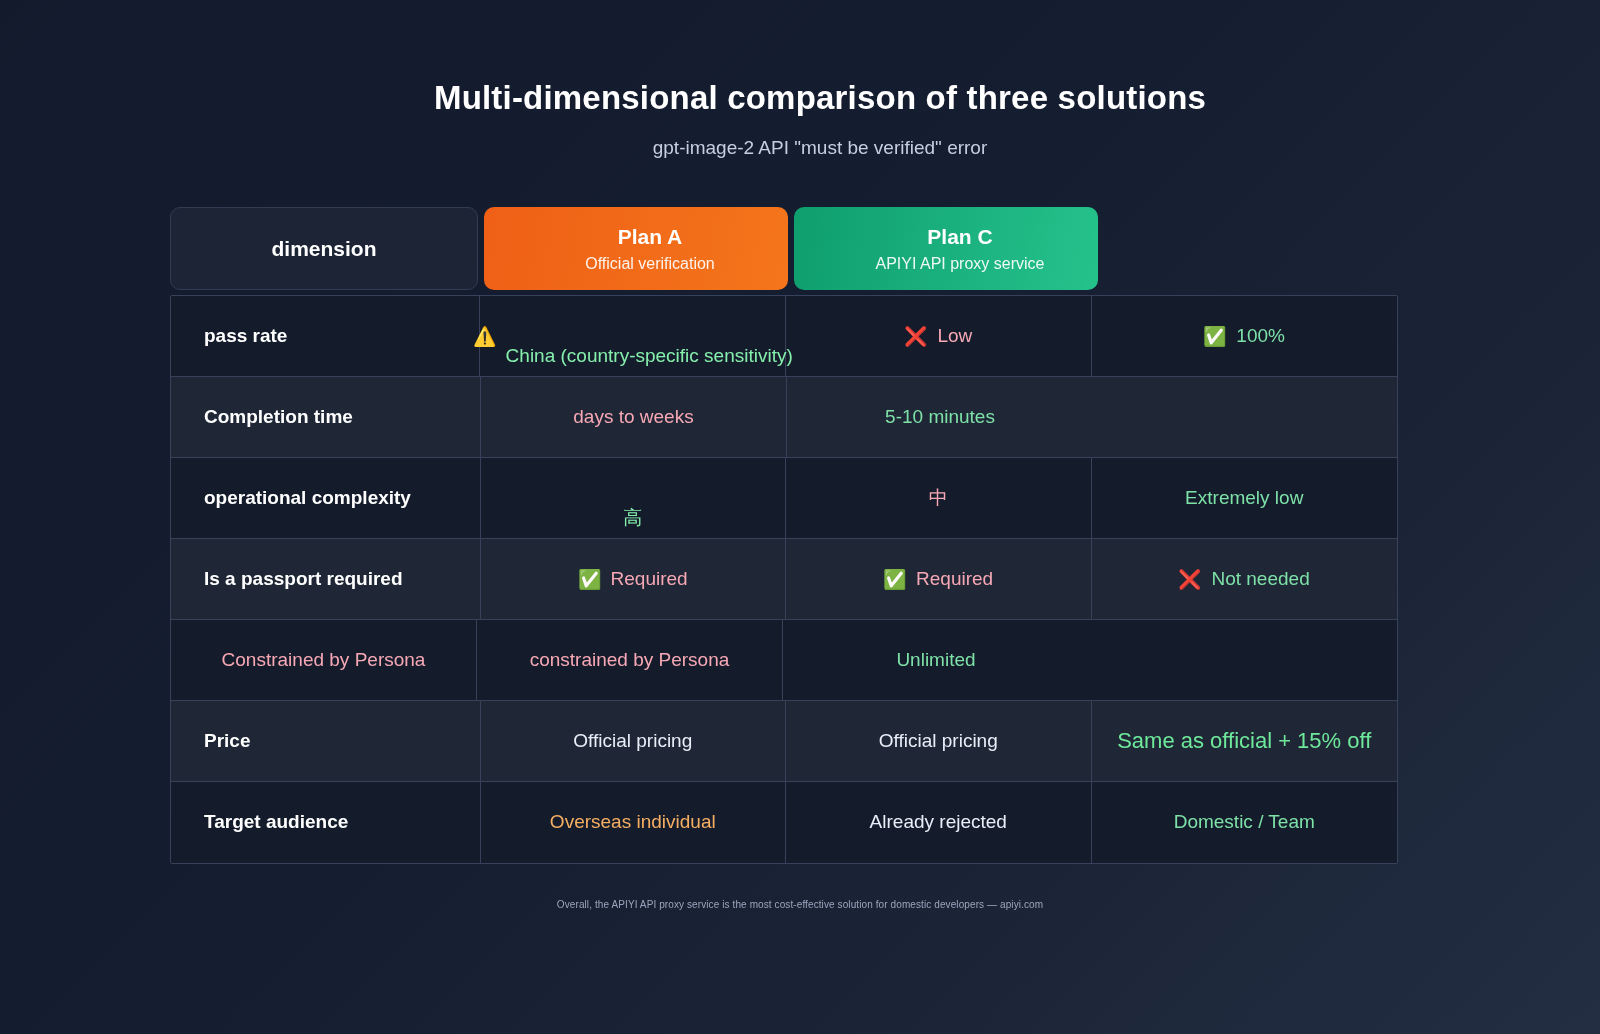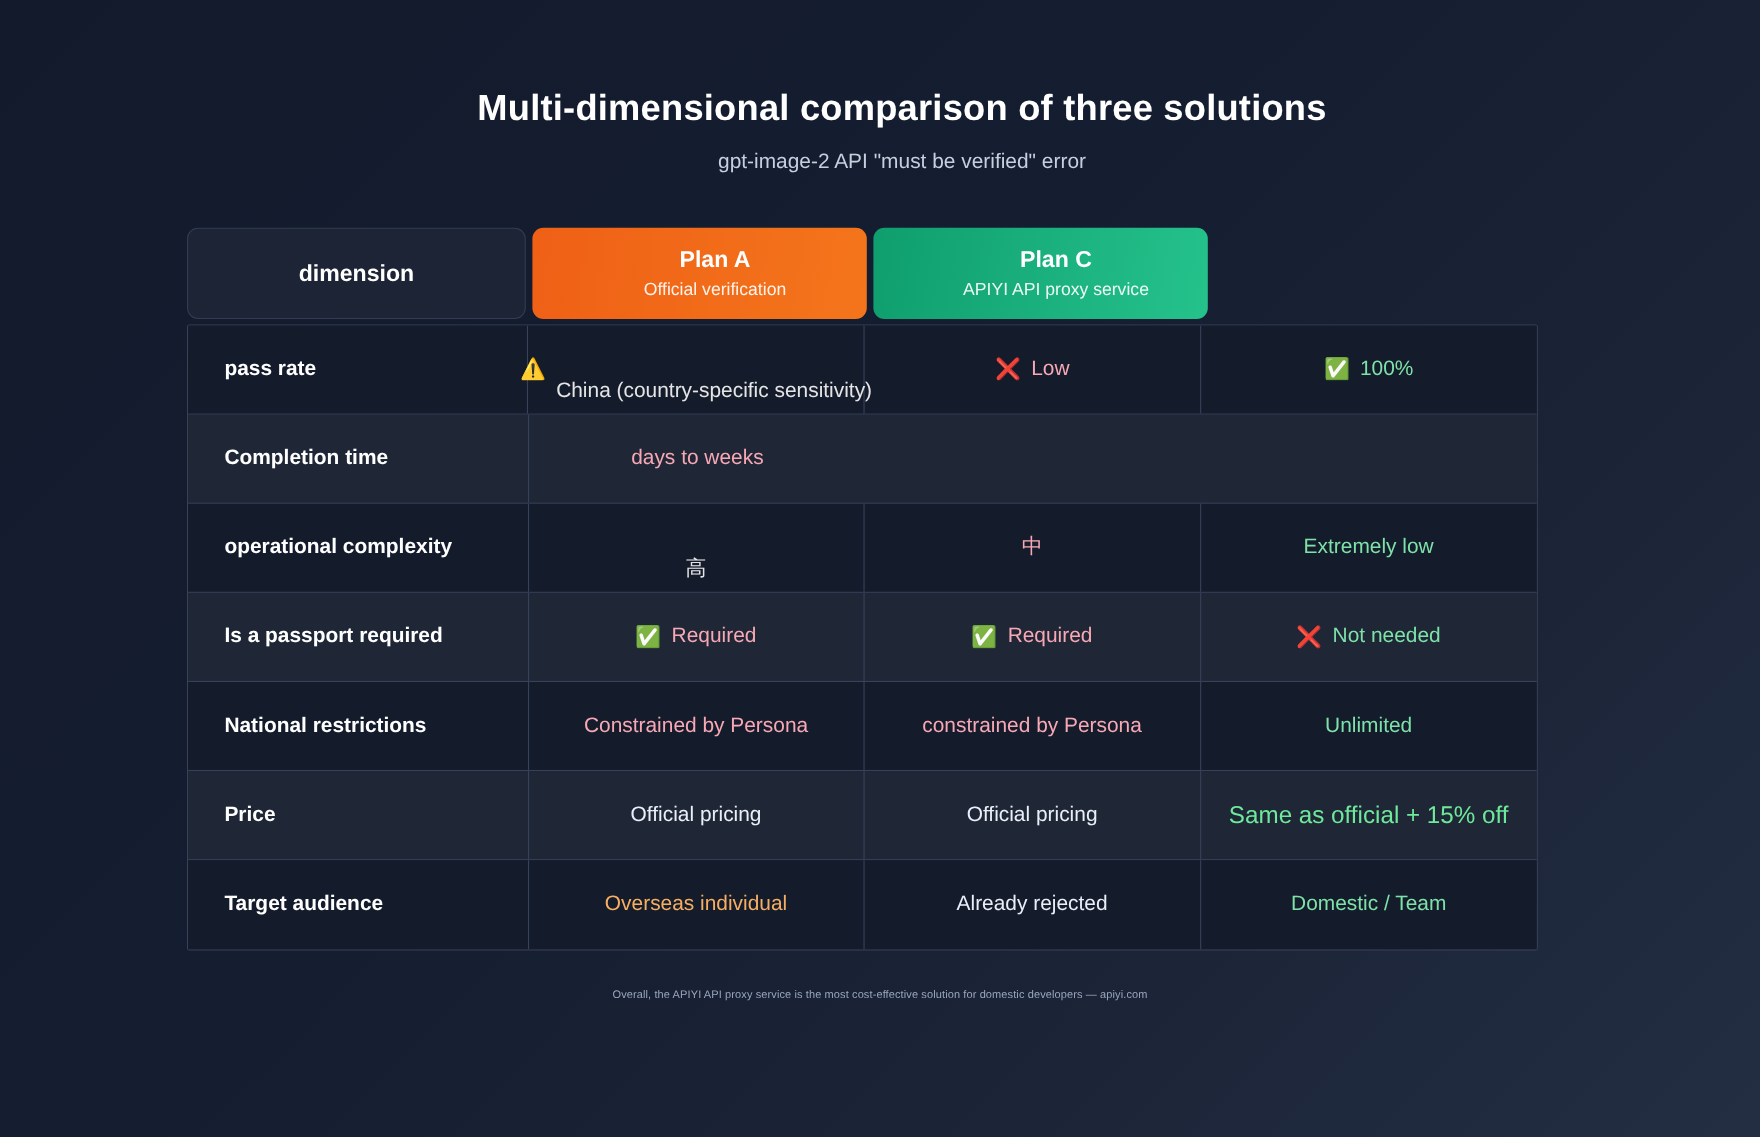--- a/index.html
+++ b/index.html
@@ -153,21 +153,21 @@
   .cell.val:last-child { border-right: none; }
 
   .icon {
     font-size: 19px;
     margin-right: 9px;
     line-height: 1;
     display: inline-block;
   }
 
   
-  .v-amber   { color: #e5e5e5; margin-top: 41px; }
+  .v-amber   { color: #86efac; margin-top: 41px; }
   .v-pink    { color: #f7a8b4; }
   .v-green   { color: #7ee2a8; }
   .v-white   { color: #e9eef8; }
   .v-orange  { color: #f6ae63; }
   .v-greenbig{ color: #6ee89a; font-size: 22px; }
 
   .overflow-cell { overflow: visible; }
 
   
   .footer {
@@ -219,20 +219,23 @@
           <div class="cell val">
             <span class="icon">✅</span>
             <span class="v-green">100%</span>
           </div>
         </div>
         <div class="row even">
           <div class="cell dim">Completion time</div>
           <div class="cell val">
             <span class="v-pink">days to weeks</span>
           </div>
+          <div class="cell val">
+            <span class="v-green">5-10 minutes</span>
+          </div>
         </div>
         <div class="row odd">
           <div class="cell dim">operational complexity</div>
           <div class="cell val">
             <span class="v-amber">高</span>
           </div>
           <div class="cell val">
             <span class="v-pink">中</span>
           </div>
           <div class="cell val">
@@ -248,21 +251,20 @@
           <div class="cell val">
             <span class="icon">✅</span>
             <span class="v-pink">Required</span>
           </div>
           <div class="cell val">
             <span class="icon">❌</span>
             <span class="v-green">Not needed</span>
           </div>
         </div>
         <div class="row odd">
-          <div class="cell dim">National restrictions</div>
           <div class="cell val">
             <span class="v-pink">Constrained by Persona</span>
           </div>
           <div class="cell val">
             <span class="v-pink">constrained by Persona</span>
           </div>
           <div class="cell val">
             <span class="v-green">Unlimited</span>
           </div>
         </div>

